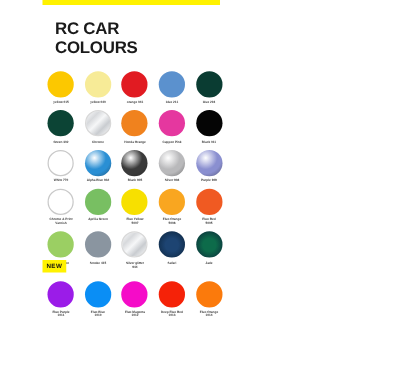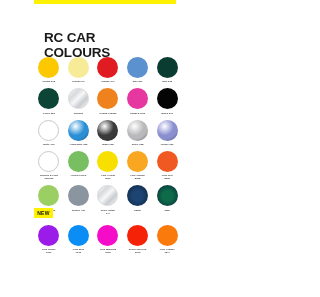--- a/index.html
+++ b/index.html
@@ -6,21 +6,21 @@
   body{
     width:210px;height:297px;background:#ffffff;
     font-family:"Liberation Sans",sans-serif;
     overflow:hidden;position:relative;
   }
   .topbar{
     position:absolute;left:34px;top:0;width:142px;height:4px;
     background:#fff200;
   }
   .title{
-    position:absolute;left:44px;top:30px;
+    position:absolute;left:44px;top:15px;
     font-size:13.5px;font-weight:bold;color:#1a1a1a;
     line-height:1.12;letter-spacing:-0.2px;
     text-transform:uppercase;white-space:pre-line;
   }
   .grid{
     position:absolute;left:34px;top:57px;width:148px;
   }
   .row{
     display:flex;width:100%;margin-bottom:5px;
   }

